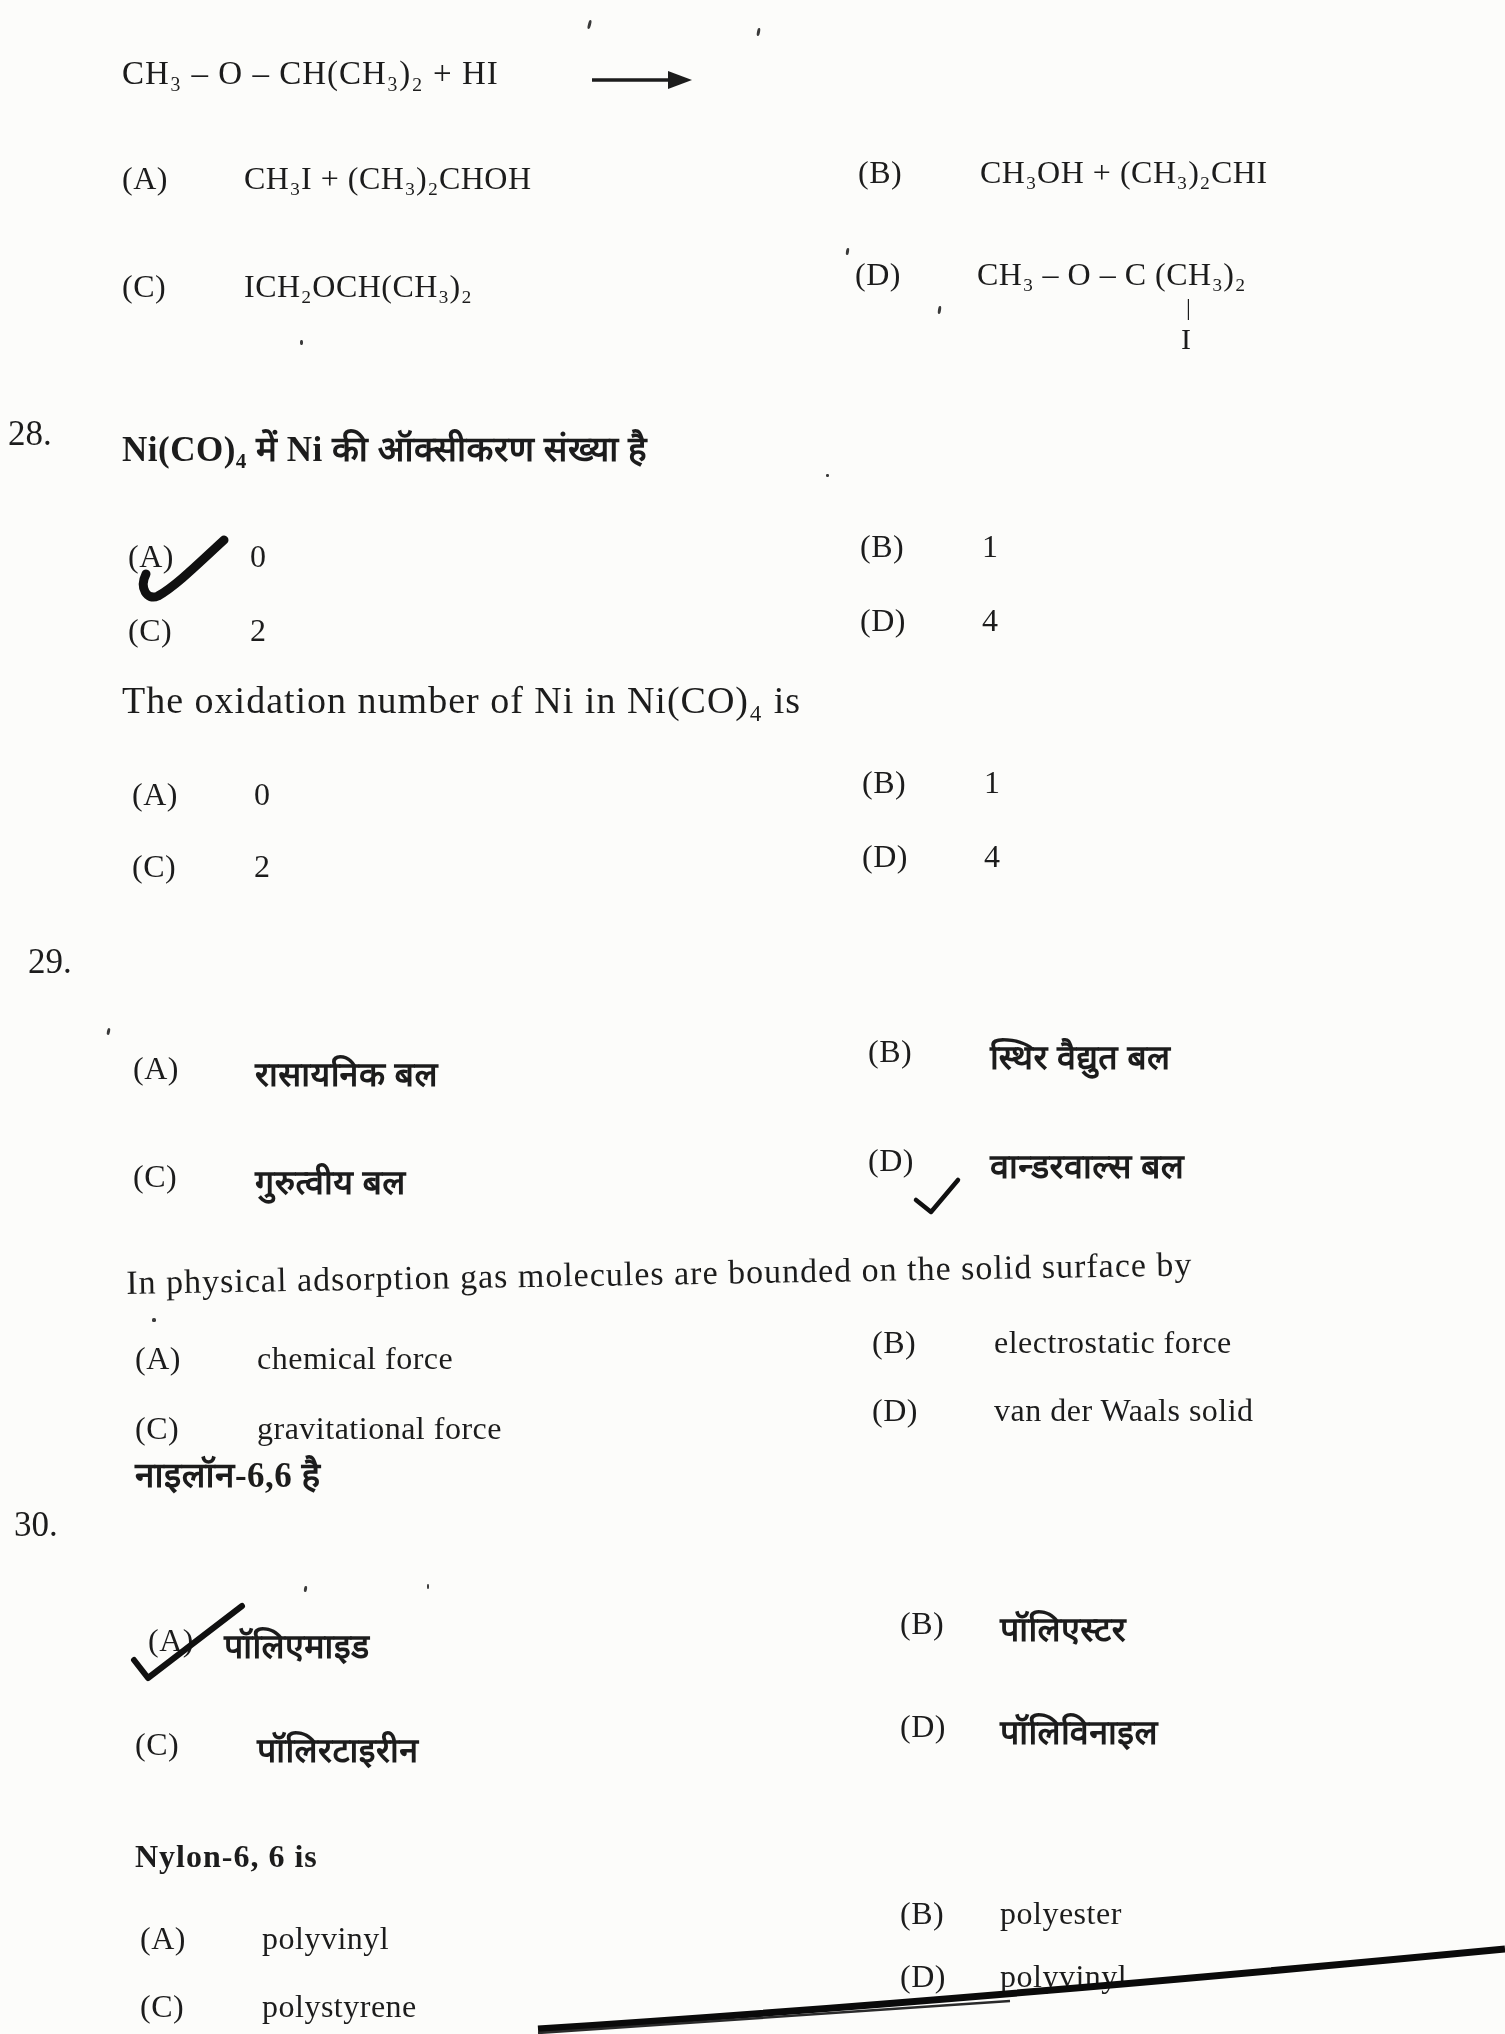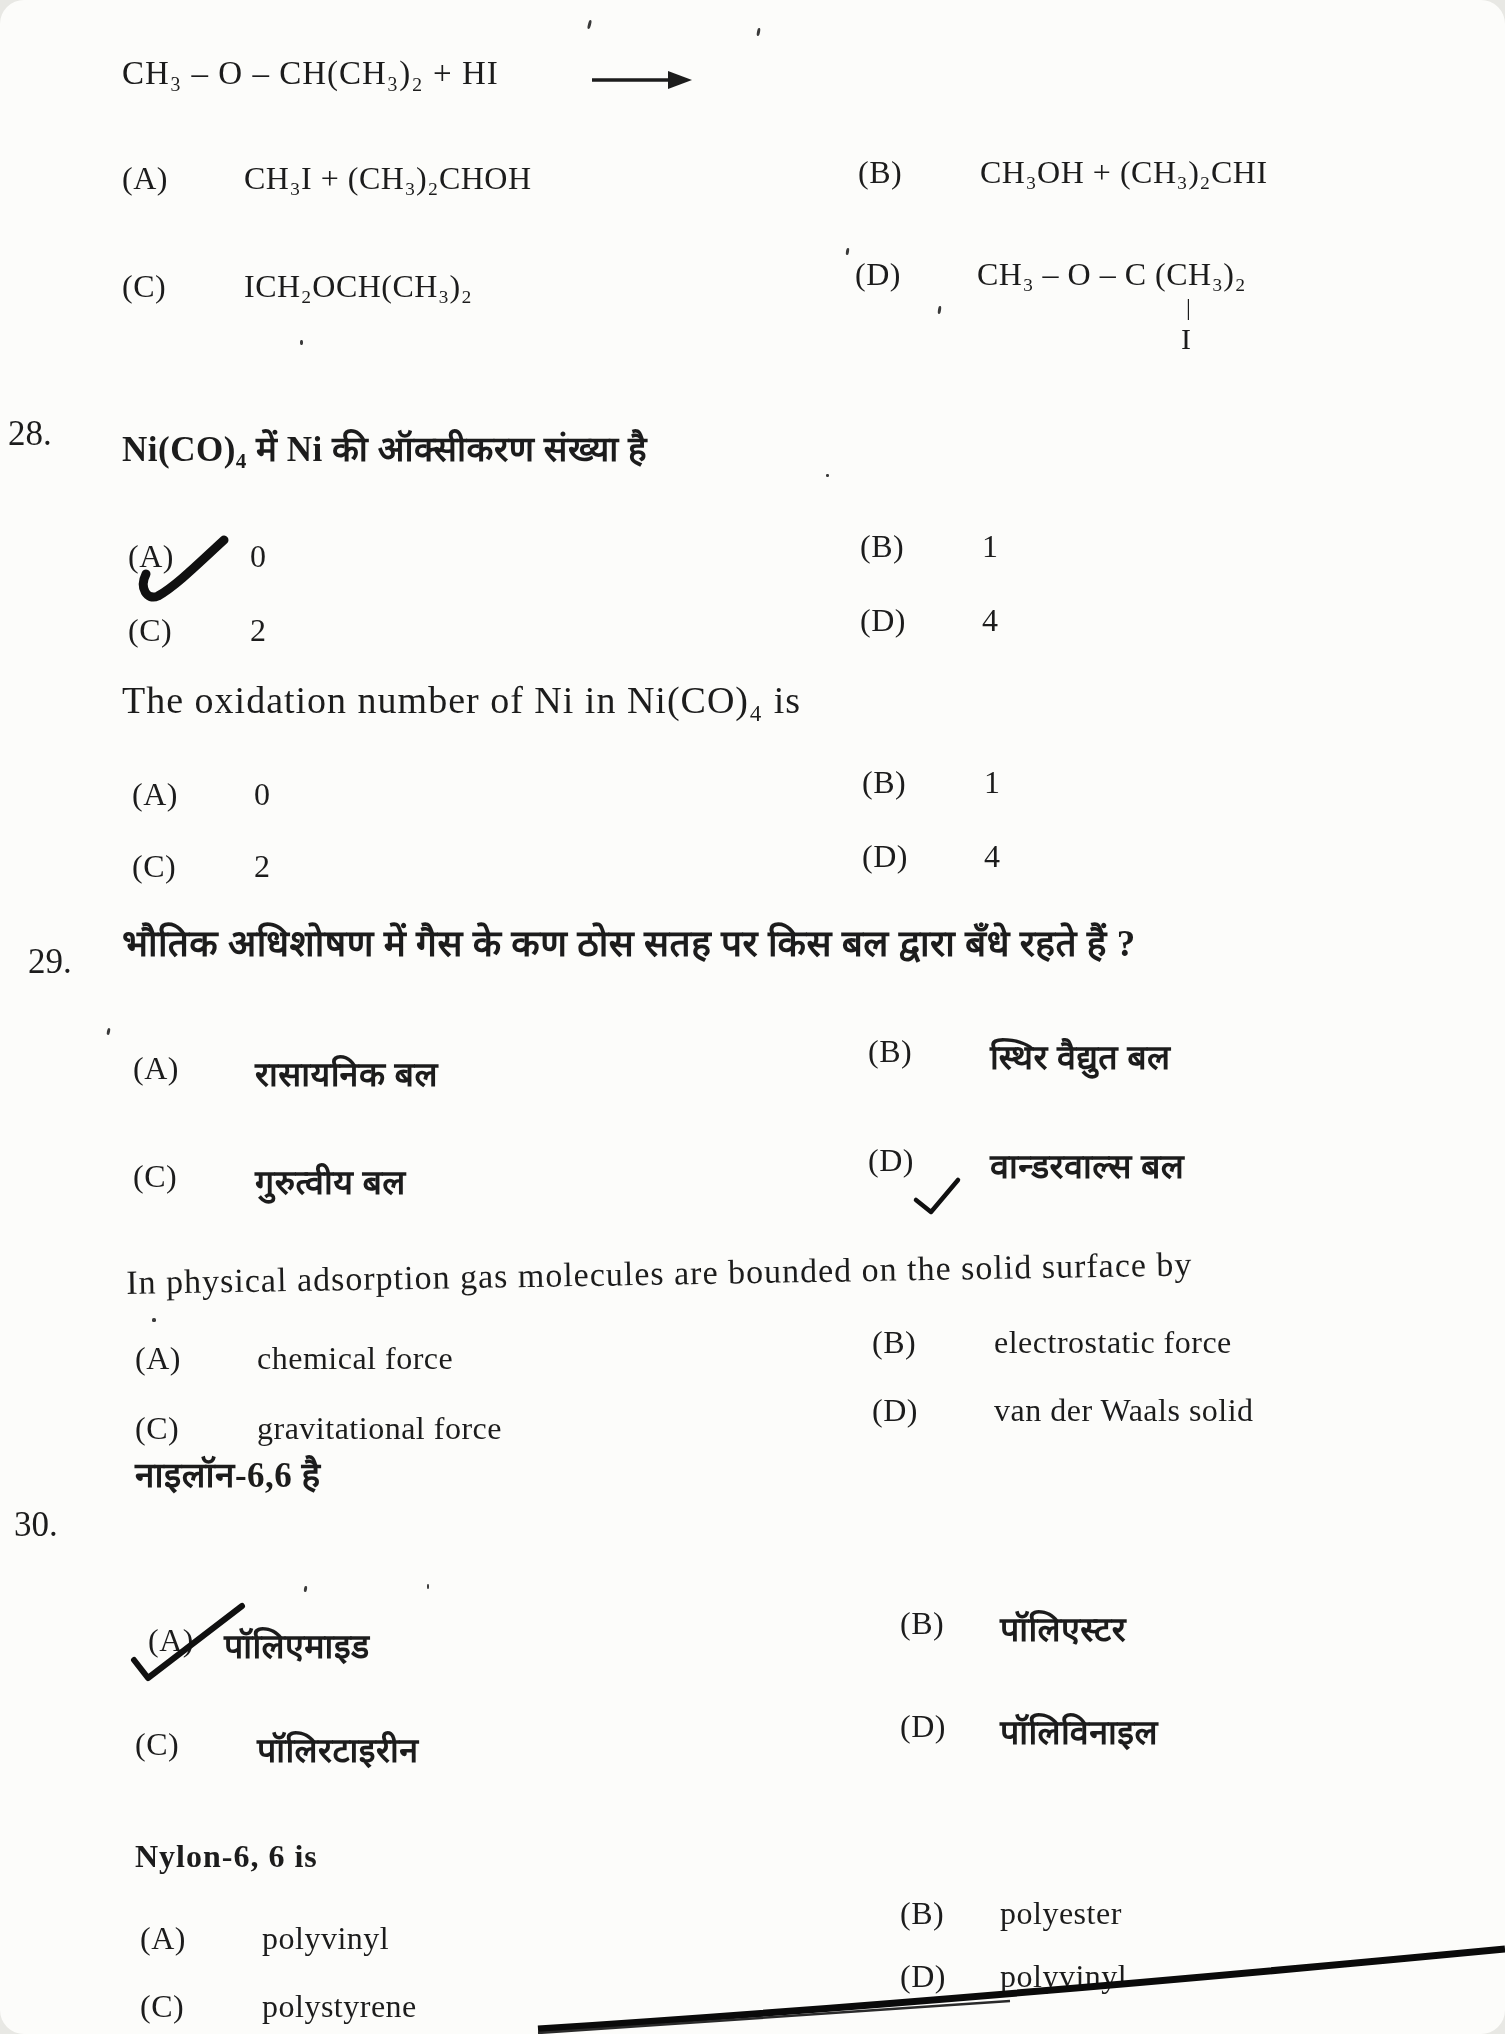--- a/index.html
+++ b/index.html
@@ -1,20 +1,19 @@
 <!DOCTYPE html>
 <html><head>
 <meta charset="utf-8">
 <style>
   html,body{margin:0;padding:0;background:#e8e8e4;}
   .page{
     position:relative;width:1505px;height:2034px;margin:0 auto;
     background:#fcfcfa;color:#1c1c1c;overflow:hidden;
     font-family:"Liberation Serif","DejaVu Serif",serif;
-    border-radius:24px;
   }
   .t{position:absolute;white-space:nowrap;}
   .opt{position:absolute;display:flex;white-space:nowrap;}
   .opt .lbl{width:122px;flex:none;}
   .opt.w76 .lbl{width:76px;}
   .opt.w100 .lbl{width:100px;}
   .eq{font-size:33px;letter-spacing:1px;}
   .en{font-size:38px;letter-spacing:1px;}
   .hi{font-size:35px;font-weight:bold;letter-spacing:.5px;}
   .qnum{font-size:35px;}
@@ -85,21 +84,20 @@
   <div class="opt" style="left:132px;top:848px">
     <span class="lbl">(C)</span>
     <span class="val">2</span>
   </div>
   <div class="opt" style="left:862px;top:838px">
     <span class="lbl">(D)</span>
     <span class="val">4</span>
   </div>
 
   <div class="t qnum" style="left:28px;top:942px">29.</div>
-  <div class="t hi" style="left:122px;top:916px;font-size:37px">भौतिक अधिशोषण में गैस के कण ठोस सतह पर किस बल द्वारा बँधे रहते हैं ?</div>
 
   <div class="opt hiopt" style="left:133px;top:1050px">
     <span class="lbl">(A)</span>
     <span class="val">रासायनिक बल</span>
   </div>
   <div class="opt hiopt" style="left:868px;top:1033px">
     <span class="lbl">(B)</span>
     <span class="val">स्थिर वैद्युत बल</span>
   </div>
   <div class="opt hiopt" style="left:133px;top:1158px">

